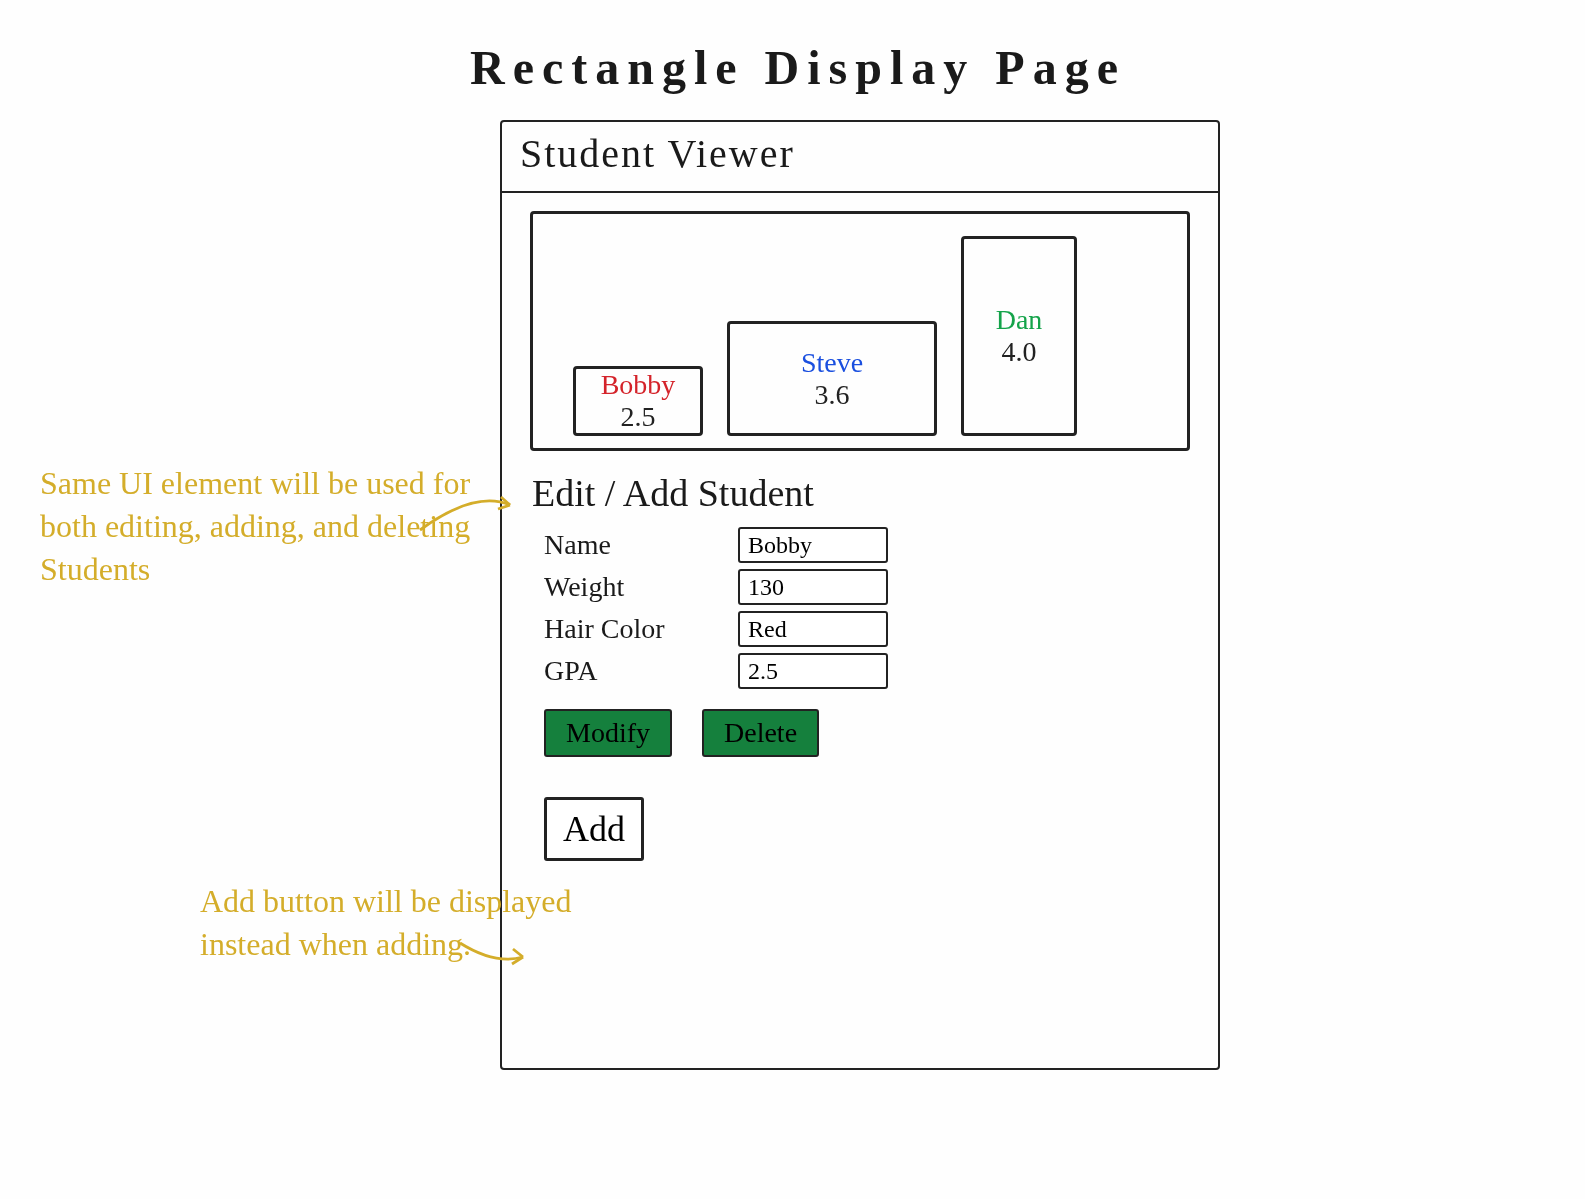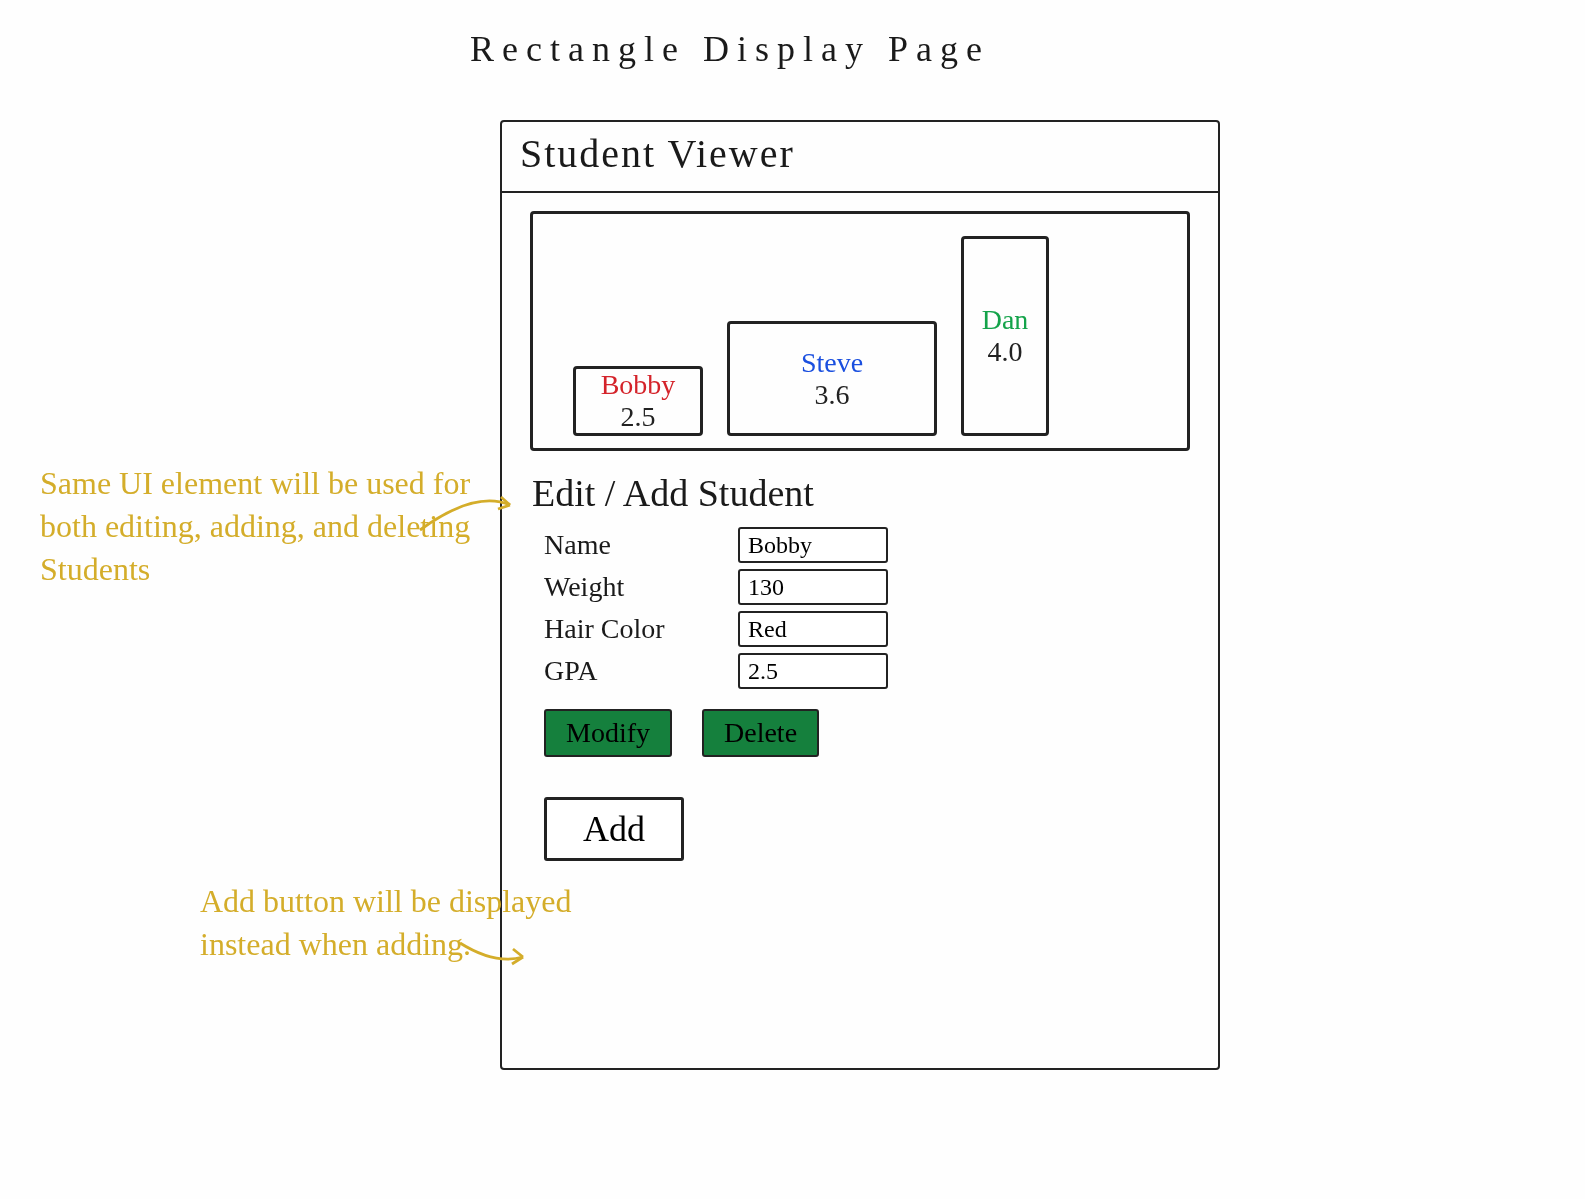--- a/index.html
+++ b/index.html
@@ -8,25 +8,25 @@
       width: 1585px;
       height: 1199px;
       background: #fefefe;
       font-family: 'Comic Sans MS', 'Segoe Script', cursive;
       font-size: 26px;
       color: #1a1a1a;
       position: relative;
     }
     .page-title {
       position: absolute;
-      top: 28px;
+      top: 40px;
       left: 470px;
-      font-size: 36px;
+      font-size: 48px;
       letter-spacing: 8px;
-      font-weight: 400;
+      font-weight: 700;
     }
     .main-window {
       position: absolute;
       top: 120px;
       left: 500px;
       width: 720px;
       height: 950px;
       border: 2px solid #222;
       border-radius: 4px;
       padding: 0;
@@ -51,21 +51,21 @@
       border: 3px solid #222;
       border-radius: 4px;
       display: flex;
       flex-direction: column;
       align-items: center;
       justify-content: center;
       padding: 4px 10px;
     }
     .card-bobby  { width: 130px; height: 70px; }
     .card-steve  { width: 210px; height: 115px; }
-    .card-dan    { width: 88px; height: 200px; }
+    .card-dan    { width: 116px; height: 200px; }
     .student-name { font-size: 28px; }
     .name-red   { color: #d4232a; }
     .name-blue  { color: #1a4fdf; }
     .name-green { color: #14a34a; }
     .student-gpa { font-size: 28px; color: #222; }
     .form-section {
       padding: 0 30px;
     }
     .form-heading {
       font-size: 38px;
@@ -101,21 +101,21 @@
       border-radius: 3px;
       padding: 6px 20px;
       font-family: inherit;
       font-size: 28px;
       background: #15803d;
       cursor: pointer;
     }
     .add-button {
       border: 3px solid #222;
       border-radius: 3px;
-      padding: 8px 36px;
+      padding: 8px 16px;
       font-family: inherit;
       font-size: 36px;
       background: #fff;
       cursor: pointer;
       margin: 40px 0 0 12px;
       display: inline-block;
     }
     .annotation {
       position: absolute;
       color: #d4ad2a;

